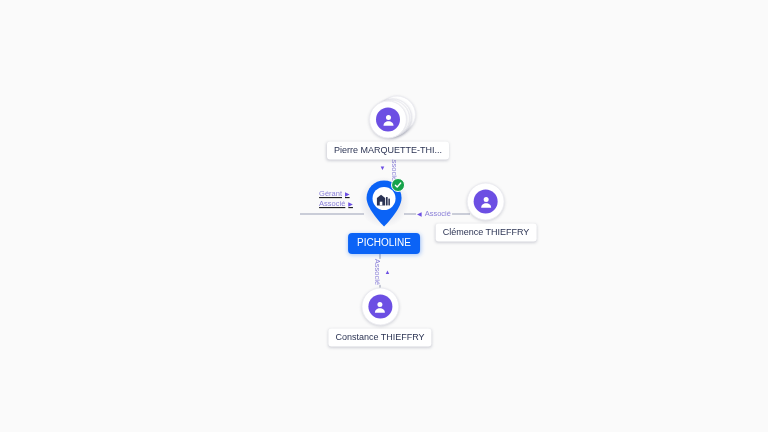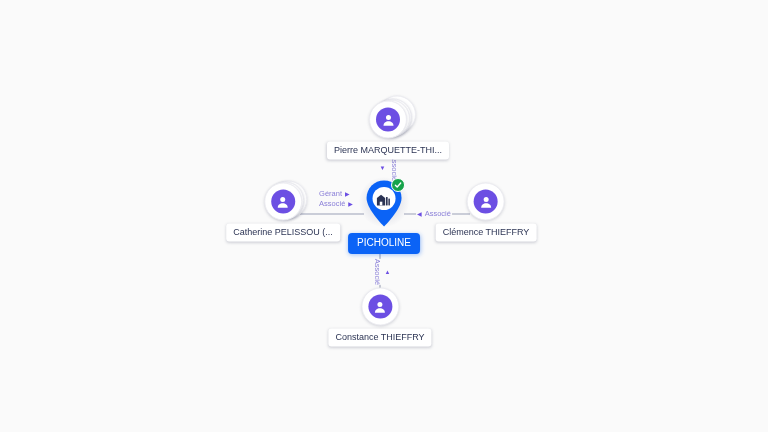--- a/index.html
+++ b/index.html
@@ -195,21 +195,21 @@
     <line x1="300" y1="214" x2="364" y2="214" stroke="#9AA0B5" stroke-width="1.1"></line>
 
     <line x1="404" y1="214" x2="470" y2="214" stroke="#9AA0B5" stroke-width="1.1"></line>
   </svg>
 
   <div class="edge-label vertical" style="left:389px; top:168px;">
     <span>Associé</span>
     <span class="arrow">▼</span>
   </div>
 
-  <div class="edge-label-stack" style="left:336px; top:199px;">
+  <div class="edge-label-stack" style="left:336px; top:199px;text-decoration:underline;">
     <div class="row">
       <span>Gérant</span>
       <span class="arrow">▶</span>
     </div>
     <div class="row">
       <span>Associé</span>
       <span class="arrow">▶</span>
     </div>
   </div>
 
@@ -232,34 +232,20 @@
       <div class="avatar-circle">
         <svg width="15" height="15" viewBox="0 0 24 24" fill="#ffffff">
           <circle cx="12" cy="8" r="4"></circle>
           <path d="M4 21c0-4.4 3.6-7 8-7s8 2.6 8 7z"></path>
         </svg>
       </div>
     </div>
     <div class="node-label">Pierre MARQUETTE-THI...</div>
   </div>
 
-  <div class="node" style="left:283px; top:212px;">
-    <div class="avatar-wrap">
-      <div class="avatar-card stack-2"></div>
-      <div class="avatar-card stack-1"></div>
-      <div class="avatar-card front"></div>
-      <div class="avatar-circle">
-        <svg width="15" height="15" viewBox="0 0 24 24" fill="#ffffff">
-          <circle cx="12" cy="8" r="4"></circle>
-          <path d="M4 21c0-4.4 3.6-7 8-7s8 2.6 8 7z"></path>
-        </svg>
-      </div>
-    </div>
-    <div class="node-label">Catherine PELISSOU (...</div>
-  </div>
 
   <div class="node" style="left:380px; top:317px;">
     <div class="avatar-wrap">
       <div class="avatar-card front"></div>
       <div class="avatar-circle">
         <svg width="15" height="15" viewBox="0 0 24 24" fill="#ffffff">
           <circle cx="12" cy="8" r="4"></circle>
           <path d="M4 21c0-4.4 3.6-7 8-7s8 2.6 8 7z"></path>
         </svg>
       </div>

